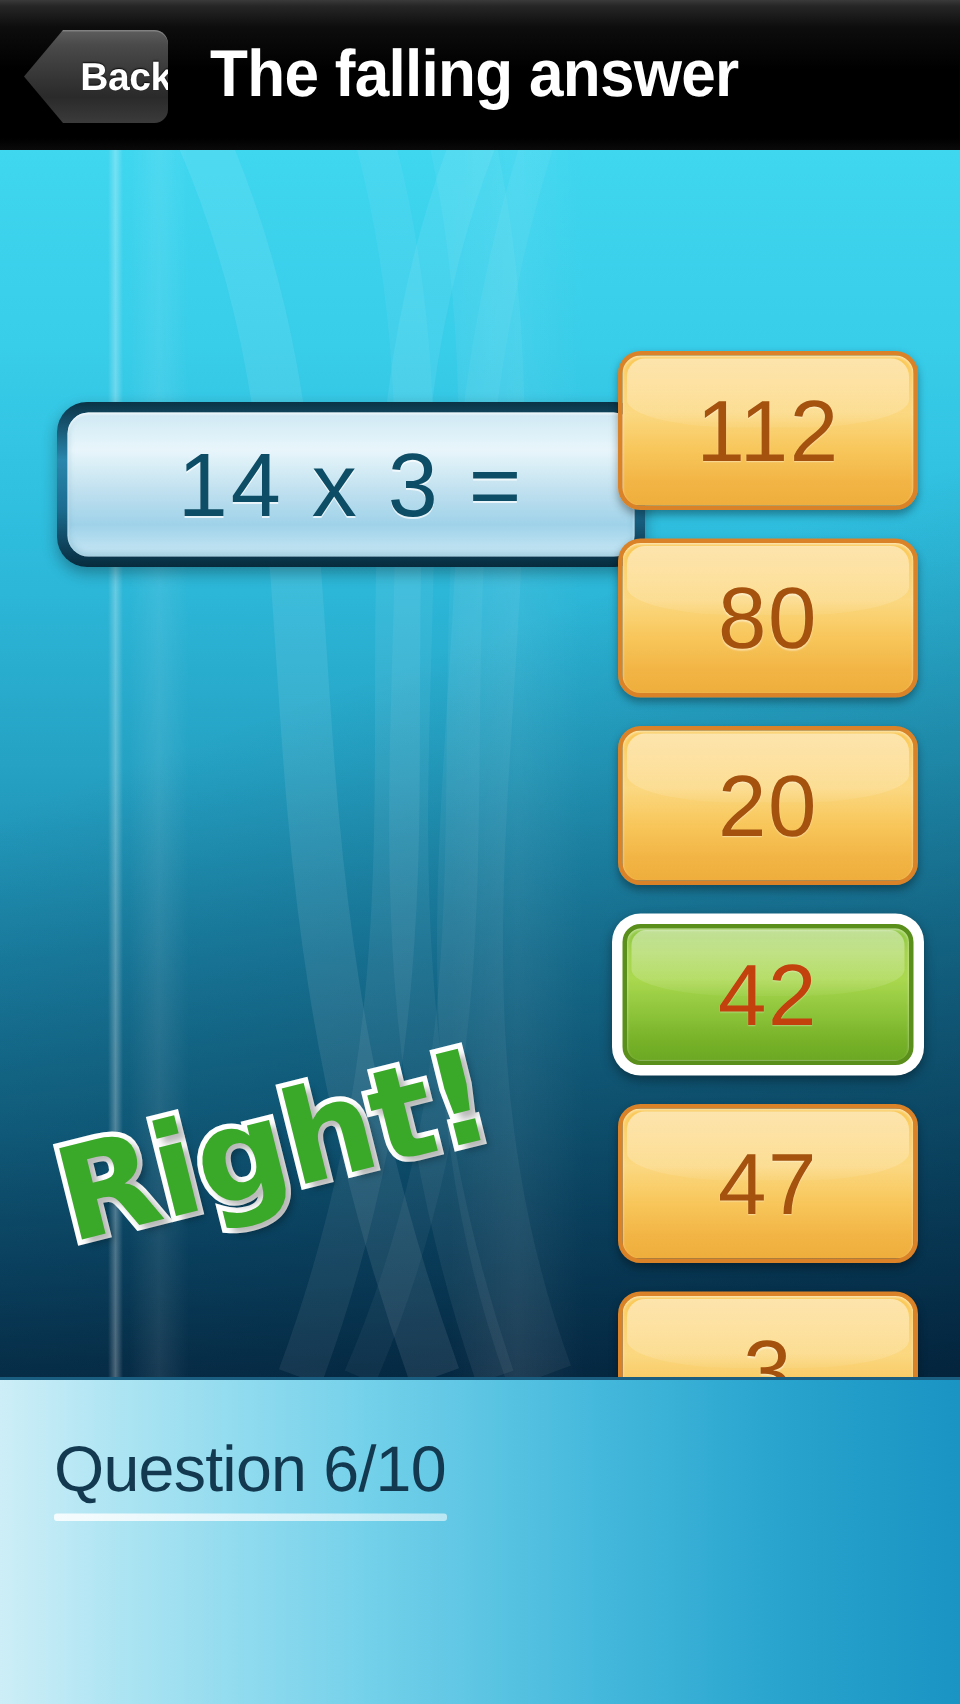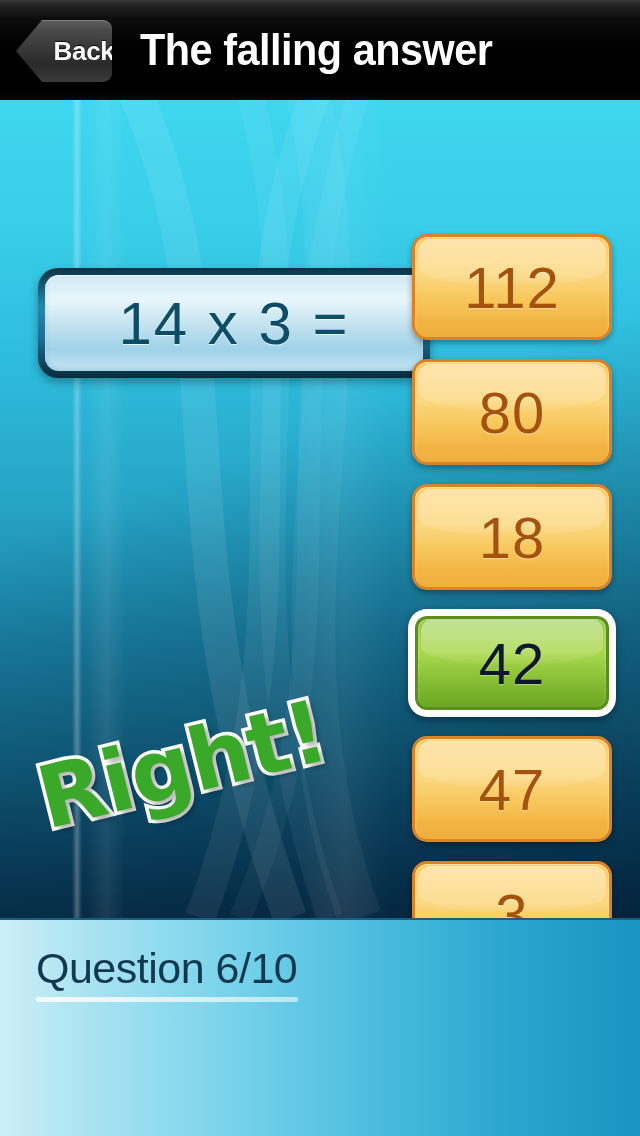--- a/index.html
+++ b/index.html
@@ -166,21 +166,21 @@
     background:linear-gradient(to bottom, rgba(255,255,255,.45), rgba(255,255,255,.04));
     pointer-events:none;
   }
   .answer .label {
     position:relative; z-index:2;
     font-size:58px;
     font-family:"Liberation Sans", sans-serif;
     letter-spacing:1px;
   }
   .answer.normal .label { color:#a4520d; text-shadow:0 1px 1px rgba(255,255,255,.45); }
-  .answer.correct .label { color:#0f172a; text-shadow:0 1px 1px rgba(255,255,255,.35); }
+  .answer.correct .label { color:#c2410c; text-shadow:0 1px 1px rgba(255,255,255,.35); }
 
   
   #status-panel {
     position:absolute; left:0; top:918px;
     width:640px; height:218px;
     background:
       linear-gradient(to right,#cdeef7 0%,#a9e3f2 14%,#74d1ea 38%,#45b9dc 62%,#27a3cd 82%,#1a94c3 100%);
     border-top:2px solid #1a5e82;
   }
   .status-row { position:absolute; left:36px; }
@@ -190,21 +190,21 @@
     font-family:"Liberation Sans", sans-serif;
     letter-spacing:-0.5px;
     white-space:nowrap;
   }
   .status-underline {
     height:5px;
     margin-top:4px;
     background:linear-gradient(to right, rgba(255,255,255,.85), rgba(255,255,255,.55));
     border-radius:2px;
   }
-  #row-question { top:24px; }
+  #row-question { top:36px; }
   #row-question .status-underline { width:262px; }
   #row-score { top:116px; }
   #row-score .status-underline { width:186px; }
 </style>
 </head>
 <body>
 
 <div id="screen">
 
   <div id="navbar">
@@ -243,21 +243,21 @@
           <span class="label">112</span>
         </div>
         <div class="answer normal">
           <div class="face"></div>
           <div class="gloss"></div>
           <span class="label">80</span>
         </div>
         <div class="answer normal">
           <div class="face"></div>
           <div class="gloss"></div>
-          <span class="label">18</span>
+          <span class="label">20</span>
         </div>
         <div class="answer correct">
           <div class="face"></div>
           <div class="gloss"></div>
           <span class="label">42</span>
         </div>
         <div class="answer normal">
           <div class="face"></div>
           <div class="gloss"></div>
           <span class="label">47</span>

